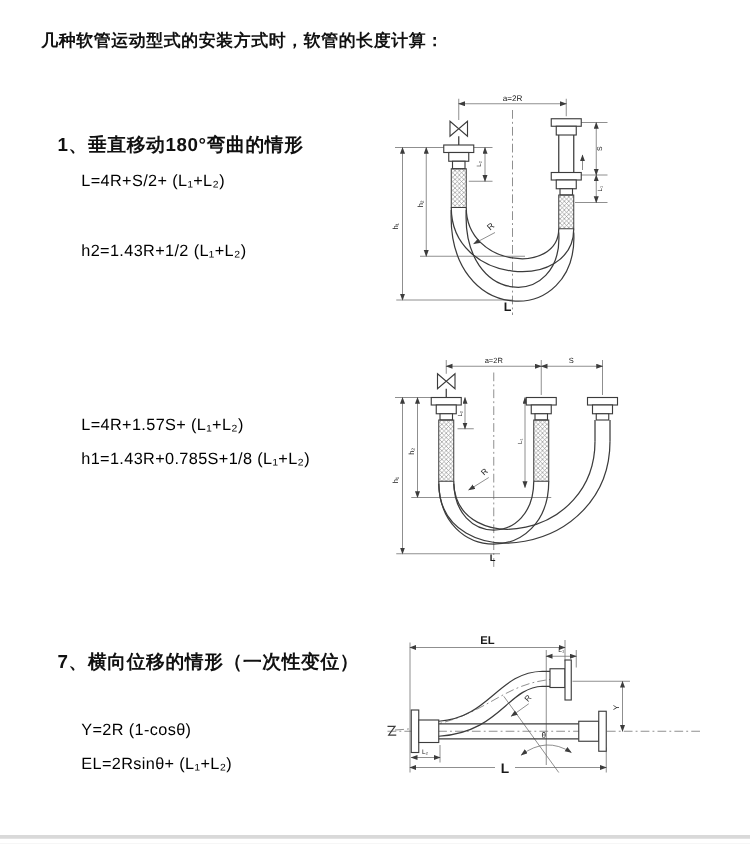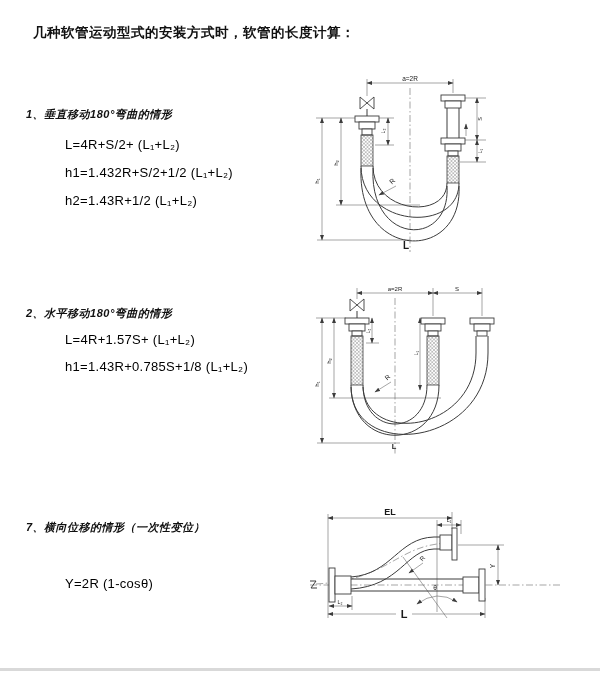--- a/index.html
+++ b/index.html
@@ -3,21 +3,21 @@
 <meta charset="utf-8">
 <style>
   html,body{margin:0;padding:0;background:#e9e9e9;}
   .page{
     position:relative;width:600px;height:675px;background:#ffffff;
     font-family:"Liberation Sans", sans-serif;color:#111;overflow:hidden;
     margin:0 auto;
     padding-left:40px;
   }
   .title{position:absolute;left:33px;top:24px;font-size:13.5px;font-weight:700;letter-spacing:.5px;}
-  .heading{position:absolute;left:26px;font-size:11px;font-weight:700;letter-spacing:.5px;font-style:italic;}
+  .heading{position:absolute;left:46px;font-size:15px;font-weight:700;letter-spacing:.5px;}
   .formula{position:absolute;left:65px;font-size:13px;font-weight:400;letter-spacing:.3px;color:#000000;}
   .h-s1{top:107px}.f-s1-0{top:137px}.f-s1-1{top:165px}.f-s1-2{top:193px}
   .h-s2{top:306px}.f-s2-0{top:332px}.f-s2-1{top:359px}.f-s2-2{top:386px}
   .h-s3{top:520px}.f-s3-0{top:548px}.f-s3-1{top:576px}.f-s3-2{top:603px}
   svg.diagram{position:absolute;}
   #d1{left:300px;top:68px;}
   #d2{left:300px;top:278px;}
   #d3{left:300px;top:498px;}
   svg .thin{stroke:#6a6a6a;stroke-width:.6;fill:none;}
   svg .med{stroke:#3c3c3c;stroke-width:1;fill:none;}
@@ -28,29 +28,28 @@
 </style>
 </head>
 <body>
 
 <div class="page">
 
   <div class="title">几种软管运动型式的安装方式时，软管的长度计算：</div>
 
   <div class="heading h-s1">1、垂直移动180°弯曲的情形</div>
   <div class="formula f-s1-0">L=4R+S/2+ (L₁+L₂)</div>
-  <div class="formula f-s1-1">h1=1.432R+S/2+1/2 (L₁+L₂)</div>
   <div class="formula f-s1-2">h2=1.43R+1/2 (L₁+L₂)</div>
 
-  <div class="heading h-s2">2、水平移动180°弯曲的情形</div>
   <div class="formula f-s2-0">L=4R+1.57S+ (L₁+L₂)</div>
   <div class="formula f-s2-1">h1=1.43R+0.785S+1/8 (L₁+L₂)</div>
 
   <div class="heading h-s3">7、横向位移的情形（一次性变位）</div>
   <div class="formula f-s3-1">Y=2R (1-cosθ)</div>
+  <div class="formula f-s3-2">EL=2Rsinθ+ (L₁+L₂)</div>
 
   <svg id="d1" class="diagram" width="300" height="195" viewBox="300 68 300 195">
     <defs>
       <marker id="ah1" markerUnits="userSpaceOnUse" markerWidth="6" markerHeight="5" refX="5" refY="2" orient="auto-start-reverse">
         <path d="M0,0 L5.5,2 L0,4 Z" fill="#3c3c3c"></path>
       </marker>
       <pattern id="hx1" patternUnits="userSpaceOnUse" width="3.5" height="3.5">
         <path d="M0,3.5 L3.5,0 M0,0 L3.5,3.5" stroke="#8a8a8a" stroke-width="0.5"></path>
       </pattern>
     </defs>

